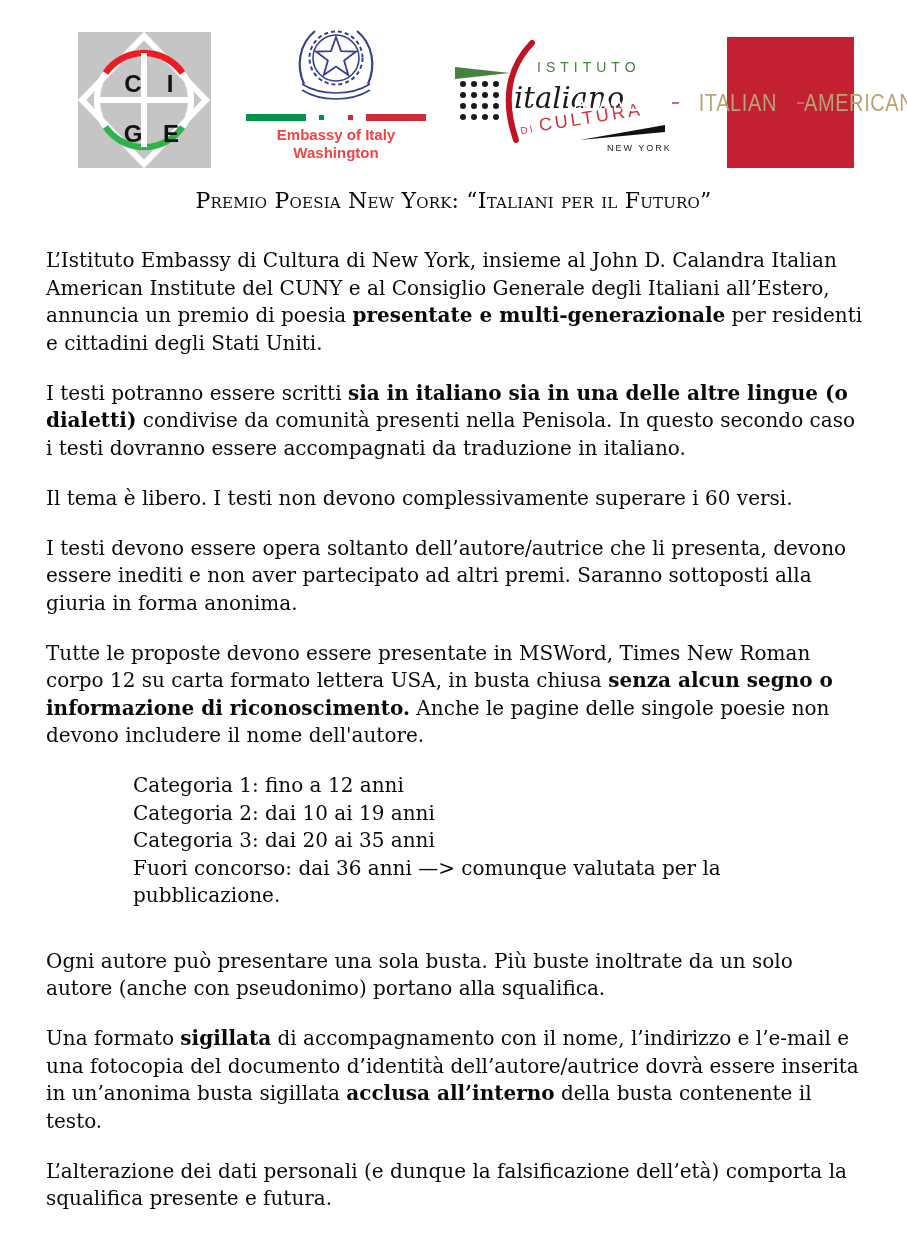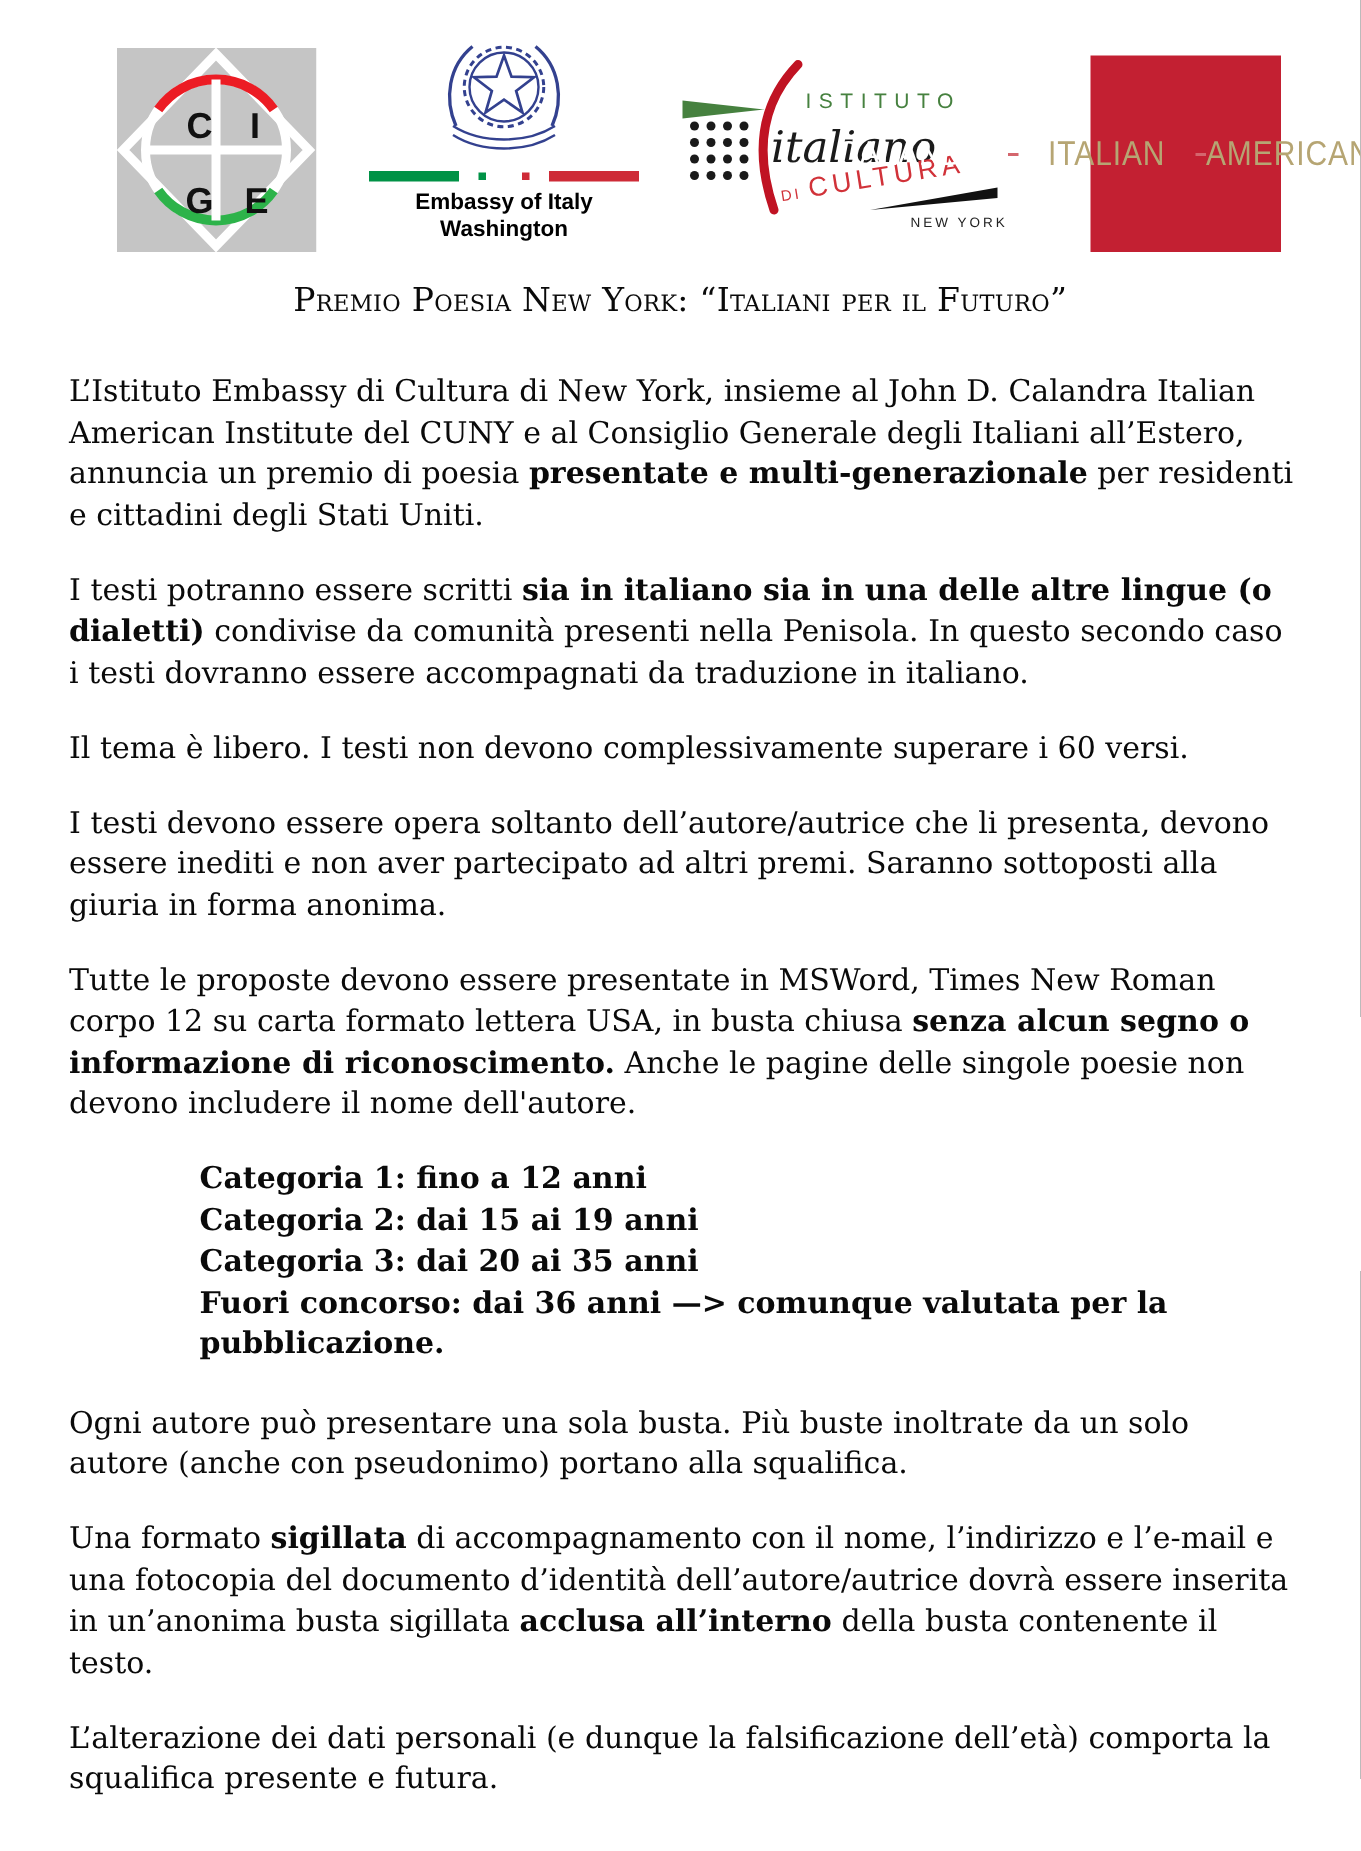--- a/index.html
+++ b/index.html
@@ -13,40 +13,40 @@
   .emblem{display:block;margin:0 auto;}
   .tricolor{display:flex;height:7px;margin-top:6px;}
   .tricolor .seg{flex:1;}
   .tricolor .g{background:#009246;}
   .tricolor .w{background:#ffffff;position:relative;}
   .tricolor .r{background:#ce2b37;}
   .tick{position:absolute;top:1px;width:5px;height:5px;}
   .tick.tg{left:13px;background:#009246;}
   .tick.tr{right:13px;background:#ce2b37;}
   .embassy-caption{margin-top:5px;text-align:center;font-family:"Liberation Sans",sans-serif;
-                   font-size:15px;line-height:18px;color:#000000;font-weight:600;}
+                   font-size:15px;line-height:18px;color:#ef4444;font-weight:600;}
   #iic{left:447px;top:12px;}
   #calandra{left:727px;top:37px;width:127px;height:131px;background:#c32032;
             display:flex;flex-direction:row;justify-content:center;align-items:center;
             font-family:"Liberation Sans",sans-serif;}
   .cal-line{font-size:20px;line-height:24px;letter-spacing:.6px;color:#ffffff;transform:scaleY(1.15);}
   .cal-line.tan{color:#b6a573;}
   .cal-row{display:flex;align-items:center;gap:20px;}
   .cal-dash{width:7px;height:2px;background:#d4666d;}
 
   
   .title{position:absolute;top:188px;left:0;width:100%;text-align:center;
          font-size:22px;font-weight:normal;font-variant:small-caps;letter-spacing:.2px;}
 
   
   .bodytext{position:absolute;left:46px;top:247px;width:818px;
             font-size:20px;line-height:27.5px;}
   .bodytext p{margin:0 0 22.5px 0;}
   .b{font-weight:bold;}
-  .cats{margin:0 0 25px 0;padding-left:87px;font-weight:bold;}
+  .cats{margin:0 0 38px 0;padding-left:87px;}
 </style>
 </head>
 <body>
 
 <div class="page">
 
   <svg id="cige" class="logo" width="133" height="136" viewBox="0 0 133 136">
     <rect x="0" y="0" width="133" height="136" fill="#c5c5c5"></rect>
     <polygon points="66,4 128,68 66,132 4,68" fill="none" stroke="#ffffff" stroke-width="6"></polygon>
     <circle cx="66" cy="68" r="47" fill="none" stroke="#ffffff" stroke-width="6"></circle>
@@ -137,21 +137,21 @@
 
     <p><span>Il tema è libero. I testi non devono complessivamente superare i 60 versi.</span></p>
 
     <p><span>I testi devono essere opera soltanto dell’autore/autrice che li presenta, devono essere inediti e non aver partecipato ad altri premi. Saranno sottoposti alla giuria in forma anonima.</span></p>
 
     <p><span>Tutte le proposte devono essere presentate in MSWord, Times New Roman corpo 12 su carta formato lettera USA, in busta chiusa </span><span class="b">senza alcun segno o informazione di riconoscimento.</span><span> Anche le pagine delle singole poesie non devono includere il nome dell'autore.</span></p>
 
 
     <div class="cats">
       <div>Categoria 1: fino a 12 anni</div>
-      <div>Categoria 2: dai 15 ai 19 anni</div>
+      <div>Categoria 2: dai 10 ai 19 anni</div>
       <div>Categoria 3: dai 20 ai 35 anni</div>
       <div>Fuori concorso: dai 36 anni —&gt; comunque valutata per la pubblicazione.</div>
     </div>
 
     <p><span>Ogni autore può presentare una sola busta. Più buste inoltrate da un solo autore (anche con pseudonimo) portano alla squalifica.</span></p>
 
     <p><span>Una formato </span><span class="b">sigillata</span><span> di accompagnamento con il nome, l’indirizzo e l’e-mail e una fotocopia del documento d’identità dell’autore/autrice dovrà essere inserita in un’anonima busta sigillata </span><span class="b">acclusa all’interno</span><span> della busta contenente il testo.</span></p>
 
     <p><span>L’alterazione dei dati personali (e dunque la falsificazione dell’età) comporta la squalifica presente e futura.</span></p>
 

